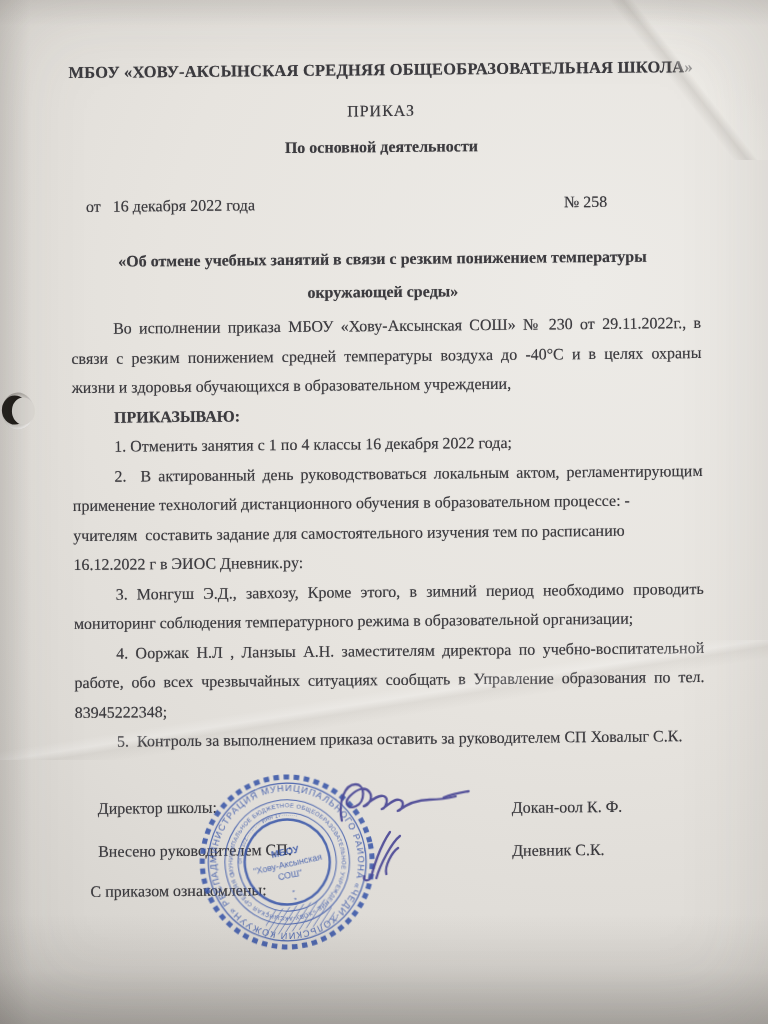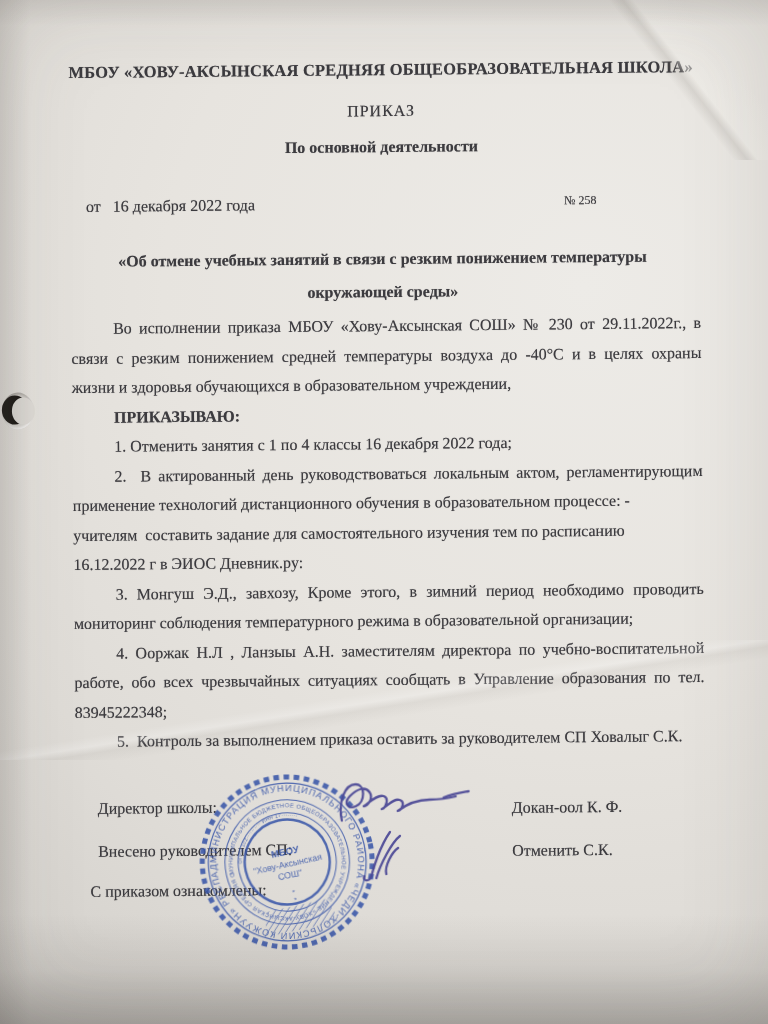--- a/index.html
+++ b/index.html
@@ -27,21 +27,21 @@
 
   .txt { text-shadow:0 0 .7px rgba(60,58,62,.55); }
   .center { left:0; width:768px; text-align:center; position:absolute; }
   .abs { position:absolute; }
   .b { font-weight:bold; }
 
   .org-title { top:60px; font-size:16.5px; font-weight:bold; letter-spacing:.2px; }
   .doc-type { top:102px; font-size:16px; letter-spacing:1px; }
   .doc-cat { top:138px; font-size:16px; font-weight:bold; }
   .date-from { left:88px; top:195px; font-size:16px; white-space:pre; }
-  .doc-num { left:566px; top:195px; font-size:12px; }
+  .doc-num { left:566px; top:195px; font-size:16px; }
   .subj1 { top:250px; font-size:16px; font-weight:bold; }
   .subj2 { top:283px; font-size:16px; font-weight:bold; }
 
   .body-text { position:absolute; left:72px; top:311px; width:630px; font-size:16px; }
   .line { line-height:29.5px; white-space:pre-wrap; }
   .line.indent { text-indent:42px; }
   .line.justify { text-align:justify; text-align-last:justify; }
 
   .sig-label-1 { left:94px; top:797px; font-size:16px; }
   .sig-name-1 { left:508px; top:800px; font-size:16px; }
@@ -91,21 +91,21 @@
       <div class="line">мониторинг соблюдения температурного режима в образовательной организации;</div>
       <div class="line indent justify">4. Ооржак Н.Л , Ланзыы А.Н. заместителям директора по учебно-воспитательной</div>
       <div class="line justify">работе, обо всех чрезвычайных ситуациях сообщать в Управление образования по тел.</div>
       <div class="line">83945222348;</div>
       <div class="line indent">5.  Контроль за выполнением приказа оставить за руководителем СП Ховалыг С.К.</div>
     </div>
 
     <div class="abs sig-label-1 txt">Директор школы:</div>
     <div class="abs sig-name-1 txt">Докан-оол К. Ф.</div>
     <div class="abs sig-label-2 txt">Внесено руководителем СП:</div>
-    <div class="abs sig-name-2 txt">Отменить С.К.</div>
+    <div class="abs sig-name-2 txt">Дневник С.К.</div>
     <div class="abs sig-label-3 txt">С приказом ознакомлены:</div>
 
     <svg class="stamp" viewBox="0 0 176 176">
       <defs>
         <pattern id="hatch" width="5" height="5" patternUnits="userSpaceOnUse" patternTransform="rotate(45)">
           <line x1="0" y1="0" x2="0" y2="5" stroke="#3a57a9" stroke-width="1.4"></line>
         </pattern>
         <path id="tpOuter" d="M 18,88 A 70,70 0 1 1 158,88 A 70,70 0 1 1 18,88" fill="none"></path>
         <path id="tpInner" d="M 34,88 A 54,54 0 1 1 142,88 A 54,54 0 1 1 34,88" fill="none"></path>
         <path id="tpReg" d="M 43,88 A 45,45 0 0 1 133,88" fill="none"></path>

